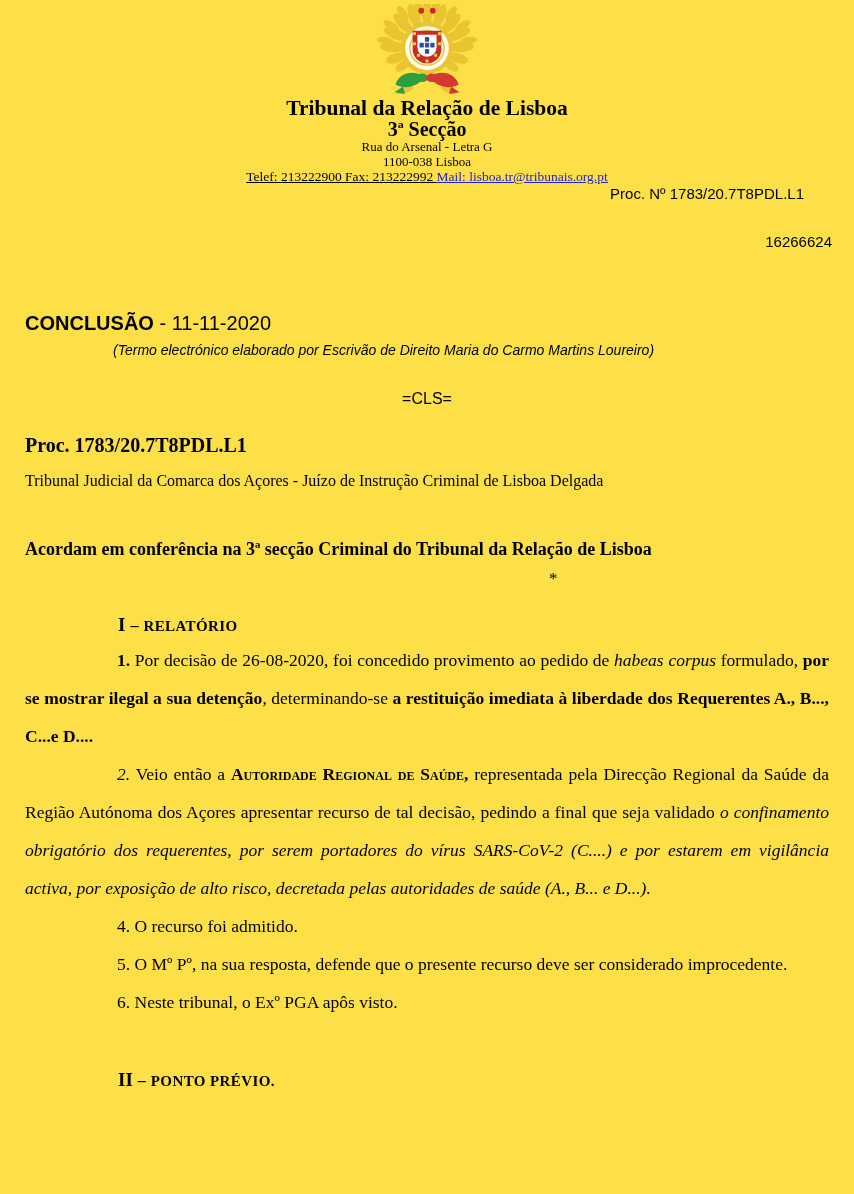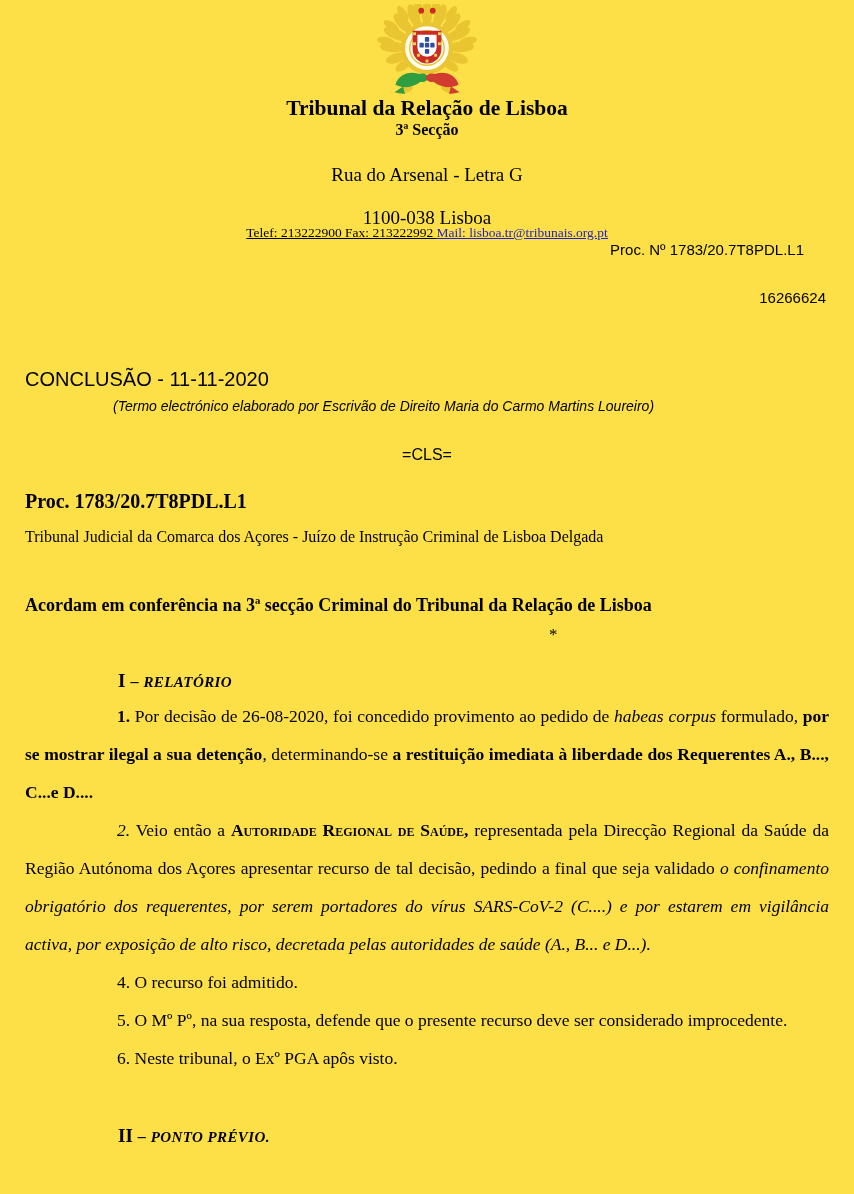--- a/index.html
+++ b/index.html
@@ -9,59 +9,59 @@
     margin:0 auto;
     background:#fde047;
     color:#000;
     font-family:"Liberation Serif", serif;
     box-sizing:border-box;
     overflow:hidden;
   }
   .hdr{text-align:center;padding-top:4px;}
   .emblem{display:block;margin:0 auto;}
   .court{font-size:21.5px;line-height:24px;font-weight:bold;}
-  .sec{font-size:16px;line-height:19px;font-weight:bold;}
-  .addr{font-size:19px;line-height:15px;margin-top:28px;}
+  .sec{font-size:20px;line-height:19px;font-weight:bold;}
+  .addr{font-size:13px;line-height:15px;}
   .contact{font-size:13.5px;line-height:16px;text-decoration:underline;}
   .contact a{color:#2222cc;text-decoration:underline;cursor:pointer;}
   .proc-ref{
     text-align:right;padding-right:50px;
     font-family:"Liberation Sans", sans-serif;
     font-size:15px;line-height:18px;
   }
   .doc-num{
-    text-align:right;padding-right:28px;margin-top:30px;
+    text-align:right;padding-right:22px;margin-top:30px;
     font-family:"Liberation Sans", sans-serif;
     font-size:15px;line-height:18px;
   }
   .conclusao{
     margin:60px 0 0 25px;
     font-family:"Liberation Sans", sans-serif;
     font-size:20px;line-height:24px;
   }
-  .conclusao .lbl{font-weight:normal;}
+  .conclusao .lbl{font-weight:bold;}
   .termo{
     margin:7px 0 0 113px;
     font-family:"Liberation Sans", sans-serif;
     font-style:italic;
     font-size:14px;line-height:17px;
   }
   .cls{
     margin-top:31px;text-align:center;
     font-family:"Liberation Sans", sans-serif;
     font-size:16px;line-height:18px;
   }
   .proc2{margin:25px 0 0 25px;font-size:20px;line-height:25px;font-weight:bold;}
   .court-line{margin:13px 0 0 25px;font-size:16px;line-height:20px;}
   .acordam{margin:47px 0 0 25px;font-size:18px;line-height:23px;font-weight:bold;}
   .star{margin:9px 0 0 549px;font-size:17px;line-height:18px;}
   .shead{margin:25px 0 0 118px;font-weight:bold;line-height:24px;}
   .shead .num{font-size:19px;}
   .shead .dash{font-size:16px;padding:0 5px;}
-  .shead .stitle{font-size:15px;letter-spacing:0.4px;font-style:italic;}
+  .shead .stitle{font-size:15px;letter-spacing:0.4px;}
   .shead2{margin-top:47px;}
   .body-p{
     width:804px;margin:0 0 0 25px;
     font-size:17.5px;line-height:38px;
     text-align:justify;text-indent:92px;
   }
   .body-p.first{margin-top:3px;}
   .b{font-weight:bold;}
   .i{font-style:italic;}
   .inum{font-style:italic;}

